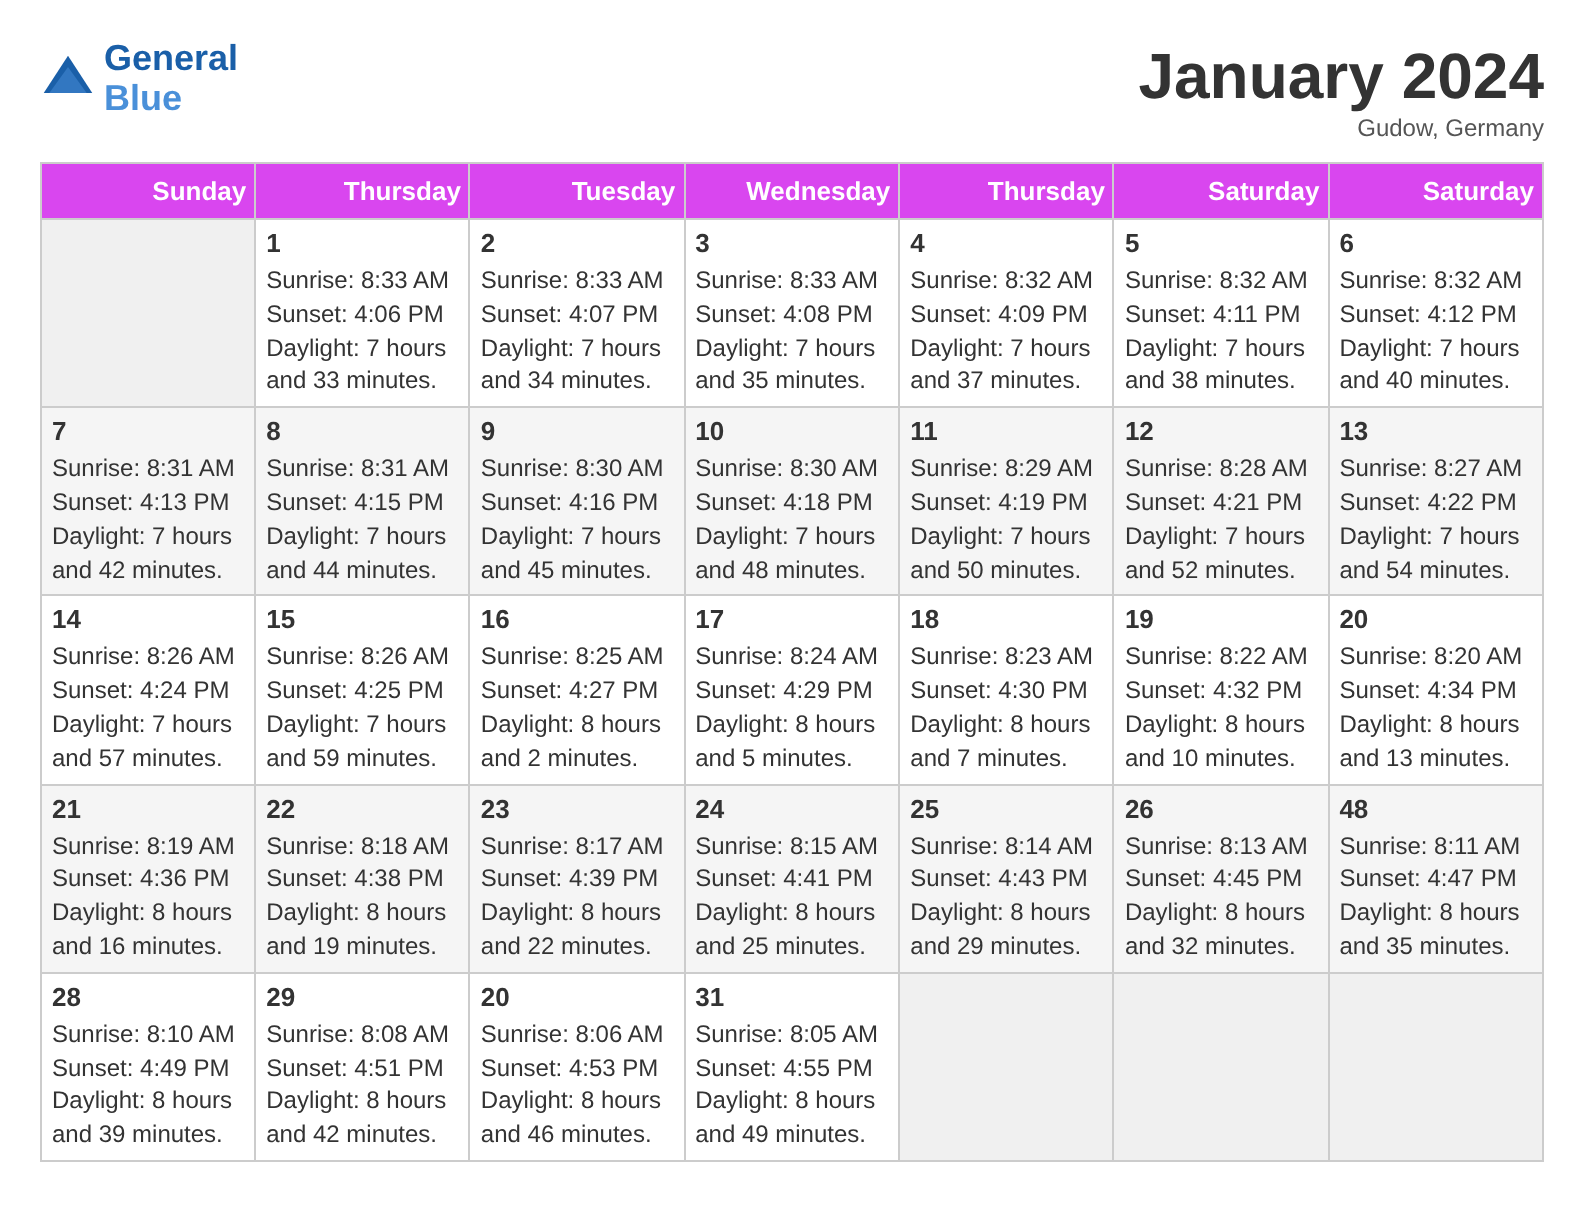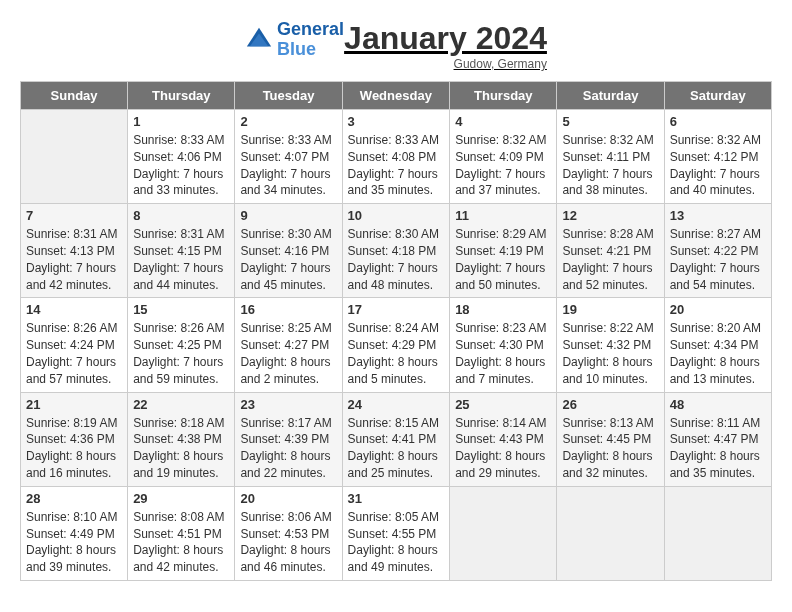--- a/index.html
+++ b/index.html
@@ -5,21 +5,21 @@
     * { box-sizing: border-box; margin: 0; padding: 0; }
     body {
       font-family: Arial, sans-serif;
       background: #fff;
       width: 792px;
       min-height: 612px;
       padding: 20px;
     }
     .header {
       display: flex;
-      justify-content: center;
+      justify-content: space-between;
       align-items: flex-start;
       margin-bottom: 10px;
     }
     .logo {
       display: flex;
       align-items: center;
       gap: 4px;
     }
     .logo-text {
       font-size: 18px;
@@ -29,41 +29,40 @@
     }
     .logo-text span {
       color: #1a5fa8;
     }
     .logo-icon {
       width: 28px;
       height: 28px;
     }
     .title-block {
       text-align: right;
-      text-decoration: underline;
     }
     .month-title {
       font-size: 32px;
       font-weight: bold;
       color: #333;
     }
     .location {
       font-size: 12px;
       color: #555;
     }
     table {
       width: 100%;
       border-collapse: collapse;
       font-size: 11px;
     }
     thead tr th {
-      background: #737373;
+      background: #d946ef;
       color: #fff;
       padding: 6px 4px;
-      text-align: center;
+      text-align: right;
       font-size: 13px;
       font-weight: bold;
       border: 1px solid #ccc;
     }
     tbody tr td {
       border: 1px solid #ccc;
       vertical-align: top;
       padding: 4px 5px;
       height: 90px;
       width: 108px;

